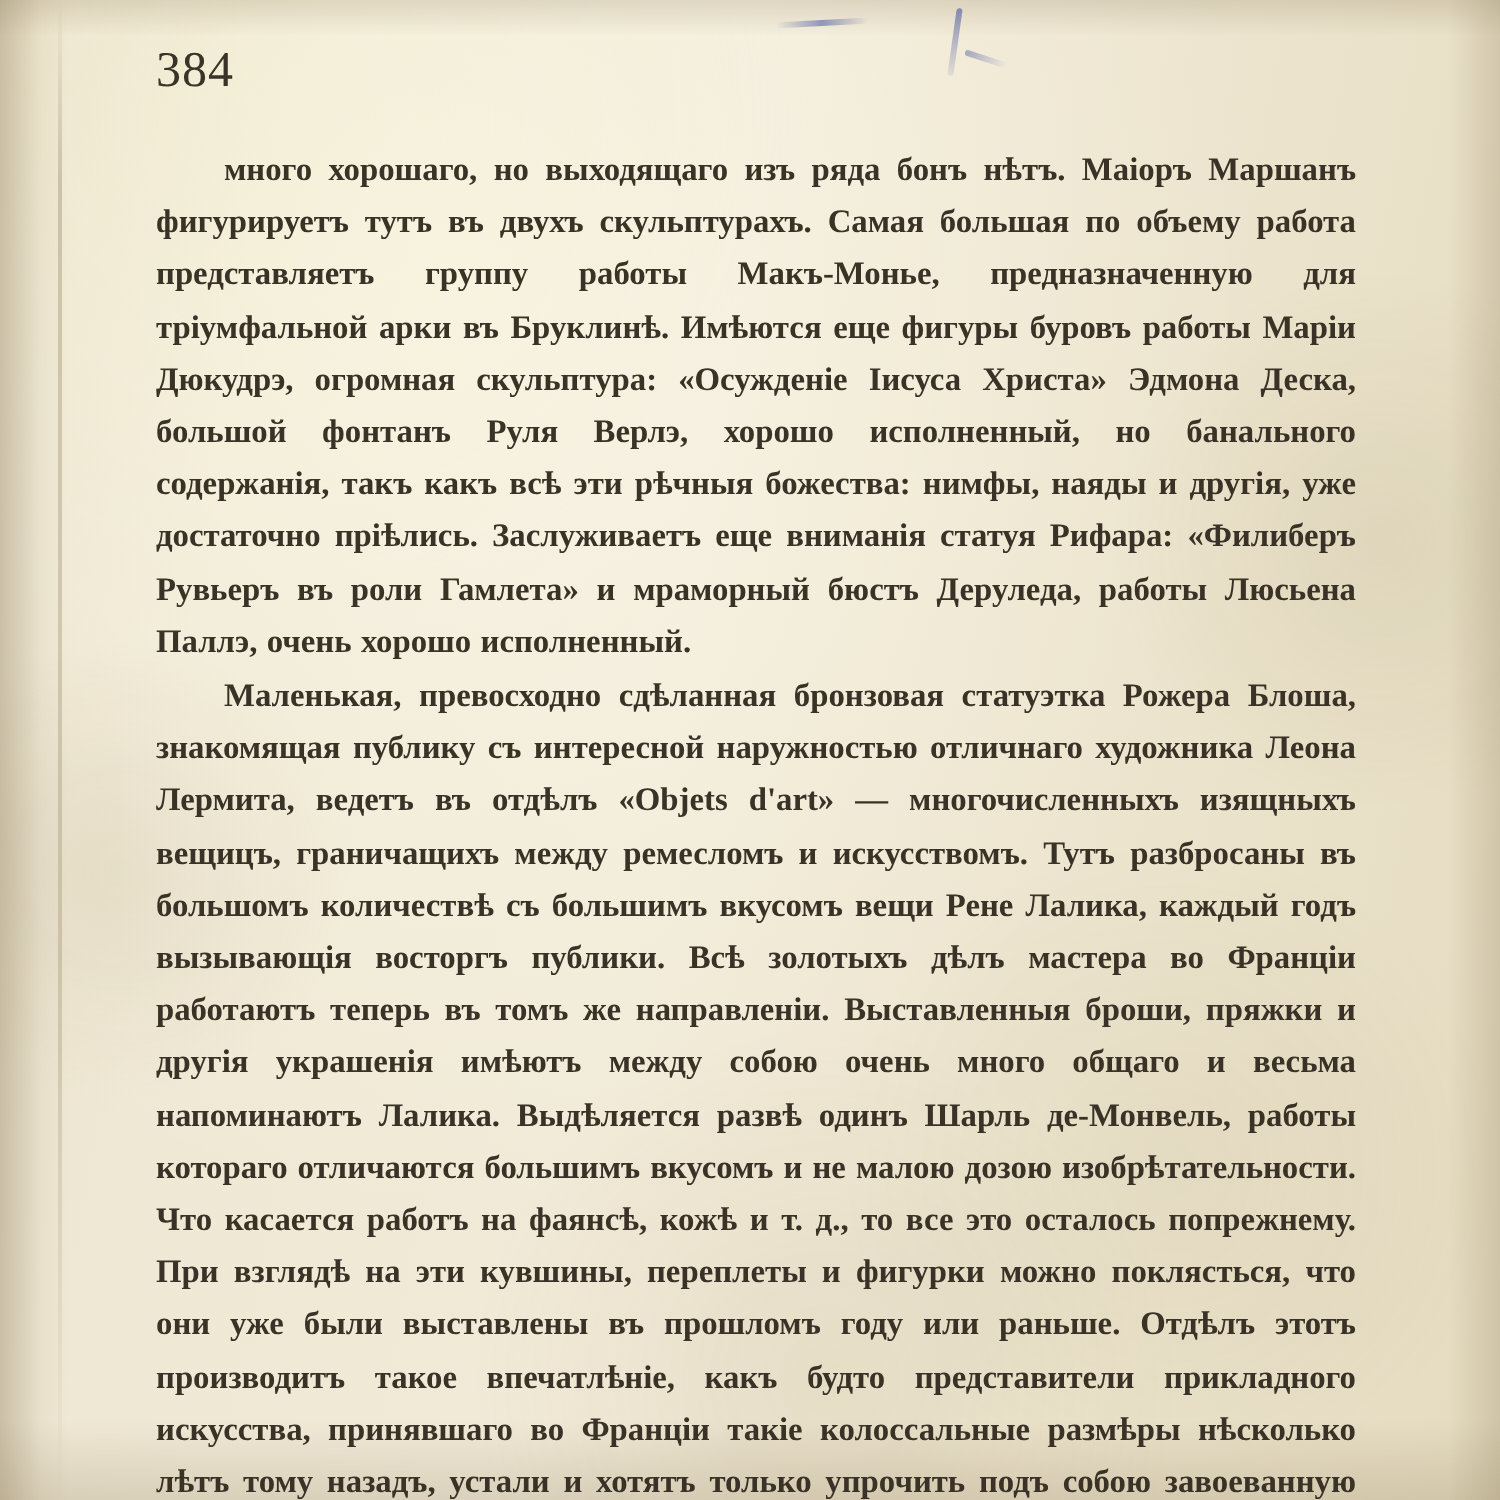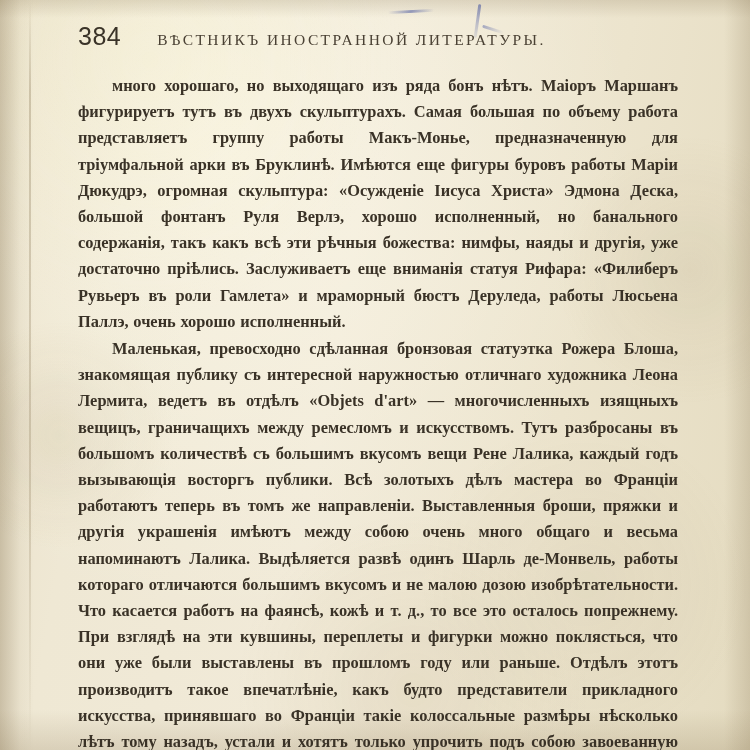--- a/index.html
+++ b/index.html
@@ -97,21 +97,21 @@
     align-items: baseline;
     gap: 36px;
     margin-bottom: 22px;
     position: relative;
   }
 
   .folio {
     font-size: 25px;
     color: #3a3328;
     letter-spacing: 0.5px;
-    font-family: Liberation Sans, sans-serif;
+    font-family: Liberation Serif, serif;
   }
 
   .running-head {
     font-size: 15.5px;
     letter-spacing: 2.4px;
     color: #4a4134;
     text-transform: uppercase;
     font-family: "Liberation Serif", serif;
     white-space: nowrap;
     padding-top: 4px;
@@ -193,21 +193,20 @@
   <div class="crease"></div>
   <div class="edge-shadow-right"></div>
   <div class="edge-shadow-top"></div>
   <div class="edge-shadow-bottom"></div>
   <div class="ink-fade-1"></div>
 
   <div class="content">
 
     <div class="header-row">
       <div class="folio">384</div>
-      <div class="running-head">ВѢСТНИКЪ ИНОСТРАННОЙ ЛИТЕРАТУРЫ.</div>
       <div class="pencil-mark-1"></div>
       <div class="pencil-mark-2"></div>
       <div class="pencil-mark-3"></div>
     </div>
 
     <div class="body-text">
       <p>много хорошаго, но выходящаго изъ ряда бонъ нѣтъ. Маіоръ Маршанъ фигурируетъ тутъ въ двухъ скульптурахъ. Самая большая по объему работа представляетъ группу работы Макъ-Монье, предназначенную для тріумфальной арки въ Бруклинѣ. Имѣются еще фигуры буровъ работы Маріи Дюкудрэ, огромная скульптура: «Осужденіе Іисуса Христа» Эдмона Деска, большой фонтанъ Руля Верлэ, хорошо исполненный, но банального содержанія, такъ какъ всѣ эти рѣчныя божества: нимфы, наяды и другія, уже достаточно прiѣлись. Заслуживаетъ еще вниманія статуя Рифара: «Филиберъ Рувьеръ въ роли Гамлета» и мраморный бюстъ Деруледа, работы Люсьена Паллэ, очень хорошо исполненный.</p>
       <p class="last">Маленькая, превосходно сдѣланная бронзовая статуэтка Рожера Блоша, знакомящая публику съ интересной наружностью отличнаго художника Леона Лермита, ведетъ въ отдѣлъ «Objets d'art» — многочисленныхъ изящныхъ вещицъ, граничащихъ между ремесломъ и искусствомъ. Тутъ разбросаны въ большомъ количествѣ съ большимъ вкусомъ вещи Рене Лалика, каждый годъ вызывающія восторгъ публики. Всѣ золотыхъ дѣлъ мастера во Франціи работаютъ теперь въ томъ же направленіи. Выставленныя броши, пряжки и другія украшенія имѣютъ между собою очень много общаго и весьма напоминаютъ Лалика. Выдѣляется развѣ одинъ Шарль де-Монвель, работы котораго отличаются большимъ вкусомъ и не малою дозою изобрѣтательности. Что касается работъ на фаянсѣ, кожѣ и т. д., то все это осталось попрежнему. При взглядѣ на эти кувшины, переплеты и фигурки можно поклясться, что они уже были выставлены въ прошломъ году или раньше. Отдѣлъ этотъ производитъ такое впечатлѣніе, какъ будто представители прикладного искусства, принявшаго во Франціи такіе колоссальные размѣры нѣсколько лѣтъ тому назадъ, устали и хотятъ только упрочить подъ собою завоеванную почву.</p>
     </div>
 

